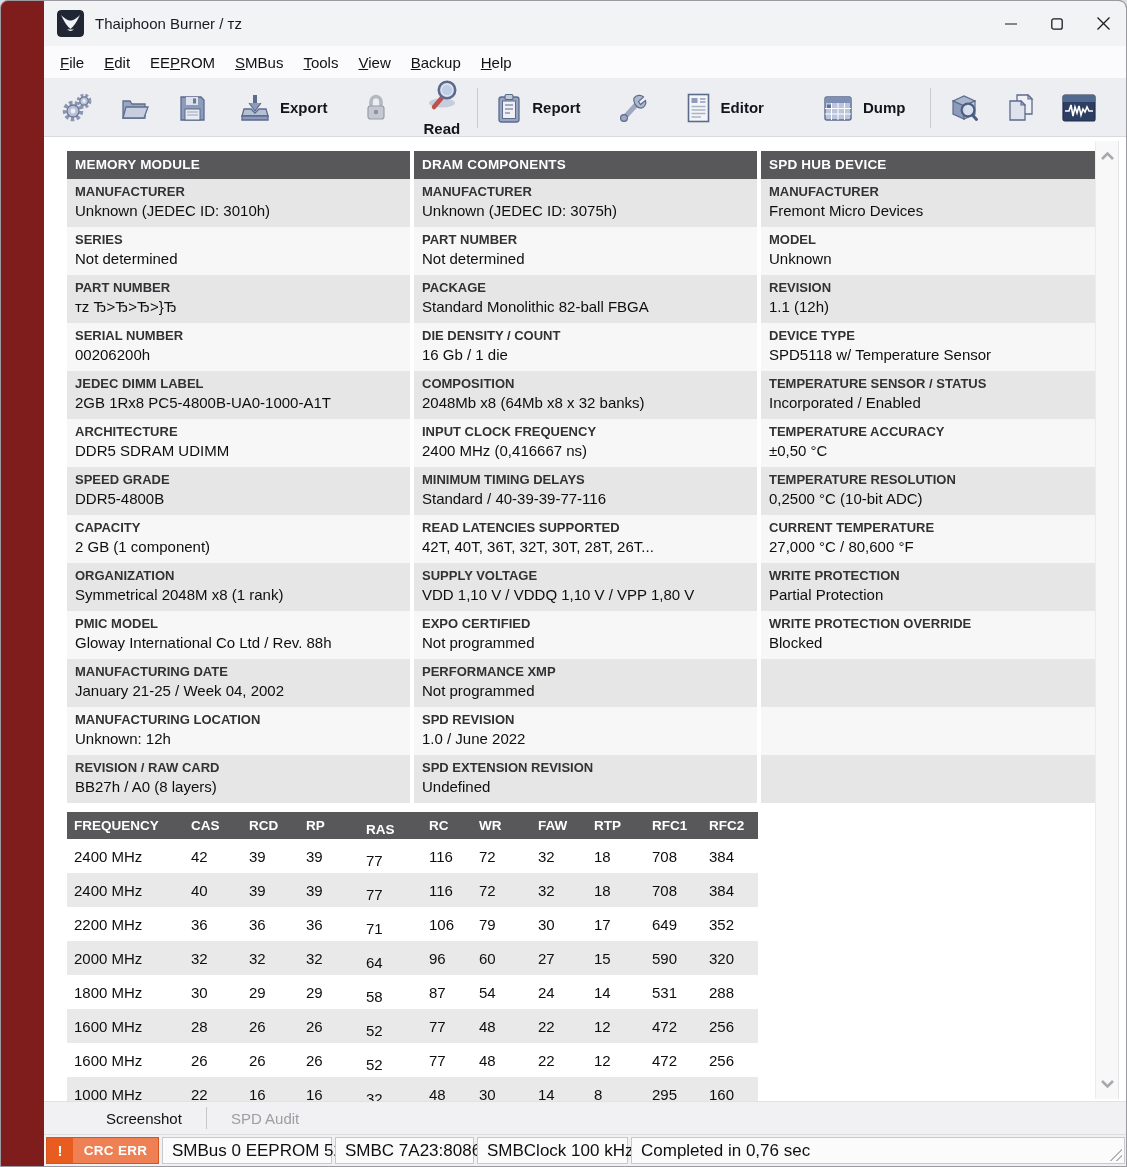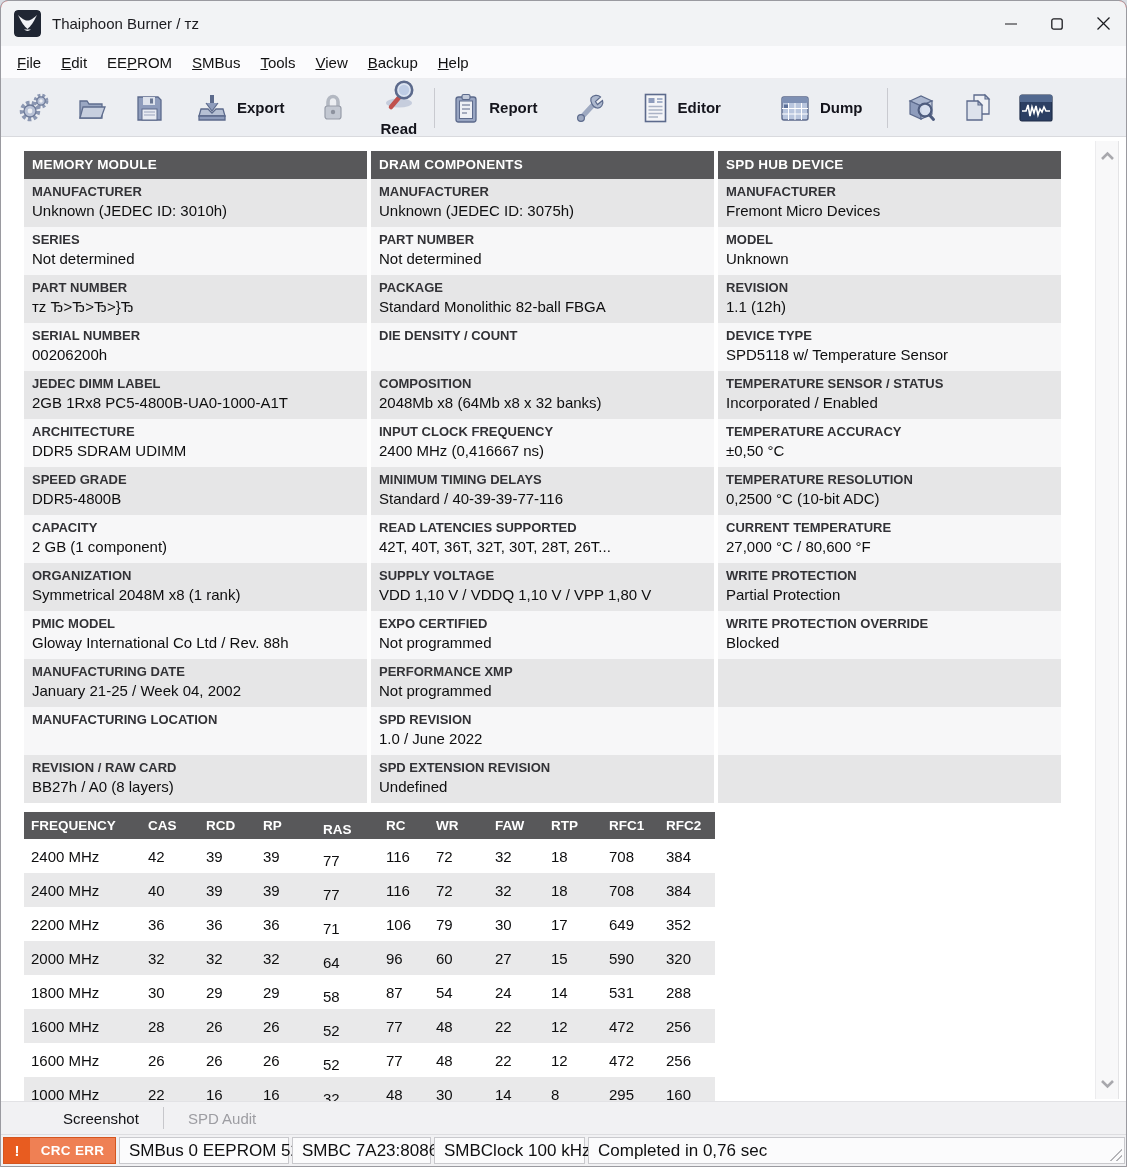--- a/index.html
+++ b/index.html
@@ -1,17 +1,17 @@
 <!DOCTYPE html>
 <html><head>
 <meta charset="utf-8">
 <style>
   html,body{margin:0;padding:0;background:#d7dbe2;font-family:"Liberation Sans",sans-serif;}
   *{box-sizing:border-box;}
-  .window{width:1127px;height:1167px;background:#ef4444;border:1px solid #9a9aa0;border-radius:8px 8px 0 0;overflow:hidden;display:flex;flex-direction:column;}
+  .window{width:1127px;height:1167px;background:#7f1d1d;border:1px solid #9a9aa0;border-radius:8px 8px 0 0;overflow:hidden;display:flex;flex-direction:column;padding-left:43px;}
   
   .titlebar{height:45px;background:#f2f3f5;display:flex;align-items:center;padding:0 0 0 13px;flex:0 0 auto;}
   .app-icon{width:27px;height:27px;border-radius:4px;flex:0 0 auto;}
   .title-text{font-size:15px;color:#1b1b1f;margin-left:11px;flex:1 1 auto;}
   .win-controls{display:flex;height:100%;}
   .win-btn{width:46px;height:100%;display:flex;align-items:center;justify-content:center;}
   
   .menubar{height:33px;background:#fbfbfd;display:flex;align-items:center;padding-left:6px;flex:0 0 auto;border-bottom:1px solid #ededf0;}
   .menu-item{font-size:15px;color:#111;padding:4px 10px;cursor:default;}
   .menu-item .u{text-decoration:underline;}
@@ -295,20 +295,21 @@
               <div class="row-value">Gloway International Co Ltd / Rev. 88h</div>
             </div>
 
             <div class="row">
               <div class="row-label">MANUFACTURING DATE</div>
               <div class="row-value">January 21-25 / Week 04, 2002</div>
             </div>
 
             <div class="row">
               <div class="row-label">MANUFACTURING LOCATION</div>
+              <div class="row-value">Unknown: 12h</div>
             </div>
 
             <div class="row">
               <div class="row-label">REVISION / RAW CARD</div>
               <div class="row-value">BB27h / A0 (8 layers)</div>
             </div>
           </div>
       </div>
 
       <div class="col">
@@ -325,20 +326,21 @@
               <div class="row-value">Not determined</div>
             </div>
 
             <div class="row">
               <div class="row-label">PACKAGE</div>
               <div class="row-value">Standard Monolithic 82-ball FBGA</div>
             </div>
 
             <div class="row">
               <div class="row-label">DIE DENSITY / COUNT</div>
+              <div class="row-value">16 Gb / 1 die</div>
             </div>
 
             <div class="row">
               <div class="row-label">COMPOSITION</div>
               <div class="row-value">2048Mb x8 (64Mb x8 x 32 banks)</div>
             </div>
 
             <div class="row">
               <div class="row-label">INPUT CLOCK FREQUENCY</div>
               <div class="row-value">2400 MHz (0,416667 ns)</div>

